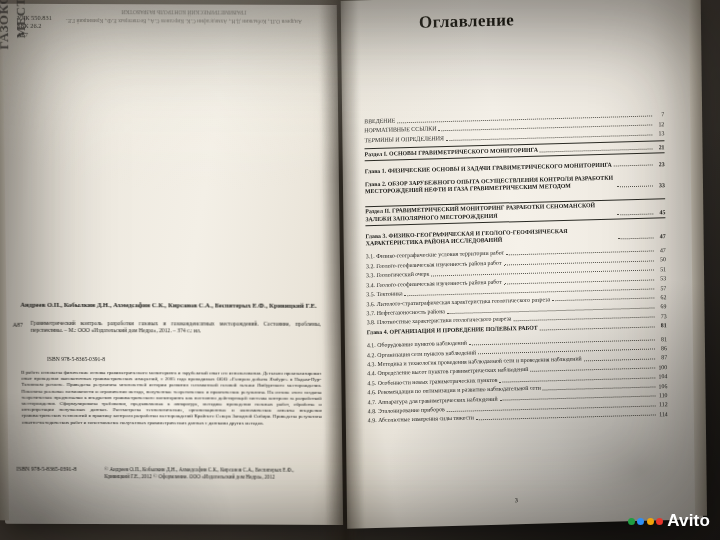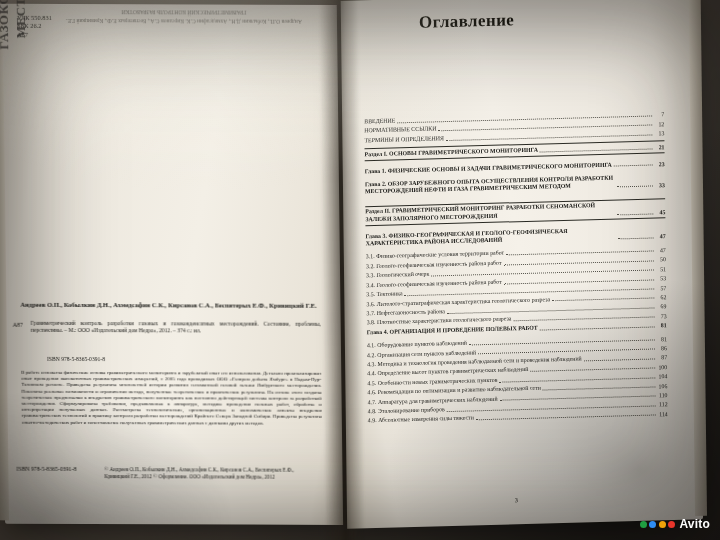--- a/index.html
+++ b/index.html
@@ -126,21 +126,21 @@
     box-shadow:inset 0 0 90px 24px rgba(20,16,12,.55);
   }
   .blurL{filter:blur(.35px);}
   
   .wm{
     position:absolute;right:10px;bottom:9px;z-index:30;
     display:flex;align-items:center;gap:4px;
   }
   .wm .dots{display:flex;gap:2.5px;align-items:center;}
   .wm .d{width:7px;height:7px;border-radius:50%;display:block;}
-  .wm .txt{font-family:"Liberation Sans",sans-serif;font-size:12px;color:#ffffff;font-weight:600;letter-spacing:.2px;}
+  .wm .txt{font-family:"Liberation Sans",sans-serif;font-size:17px;color:#ffffff;font-weight:600;letter-spacing:.2px;}
 </style>
 </head>
 <body>
 
 <div class="photo">
   <div class="desk"></div>
 
   <div class="book">
 
     <div class="page page-left"></div>

